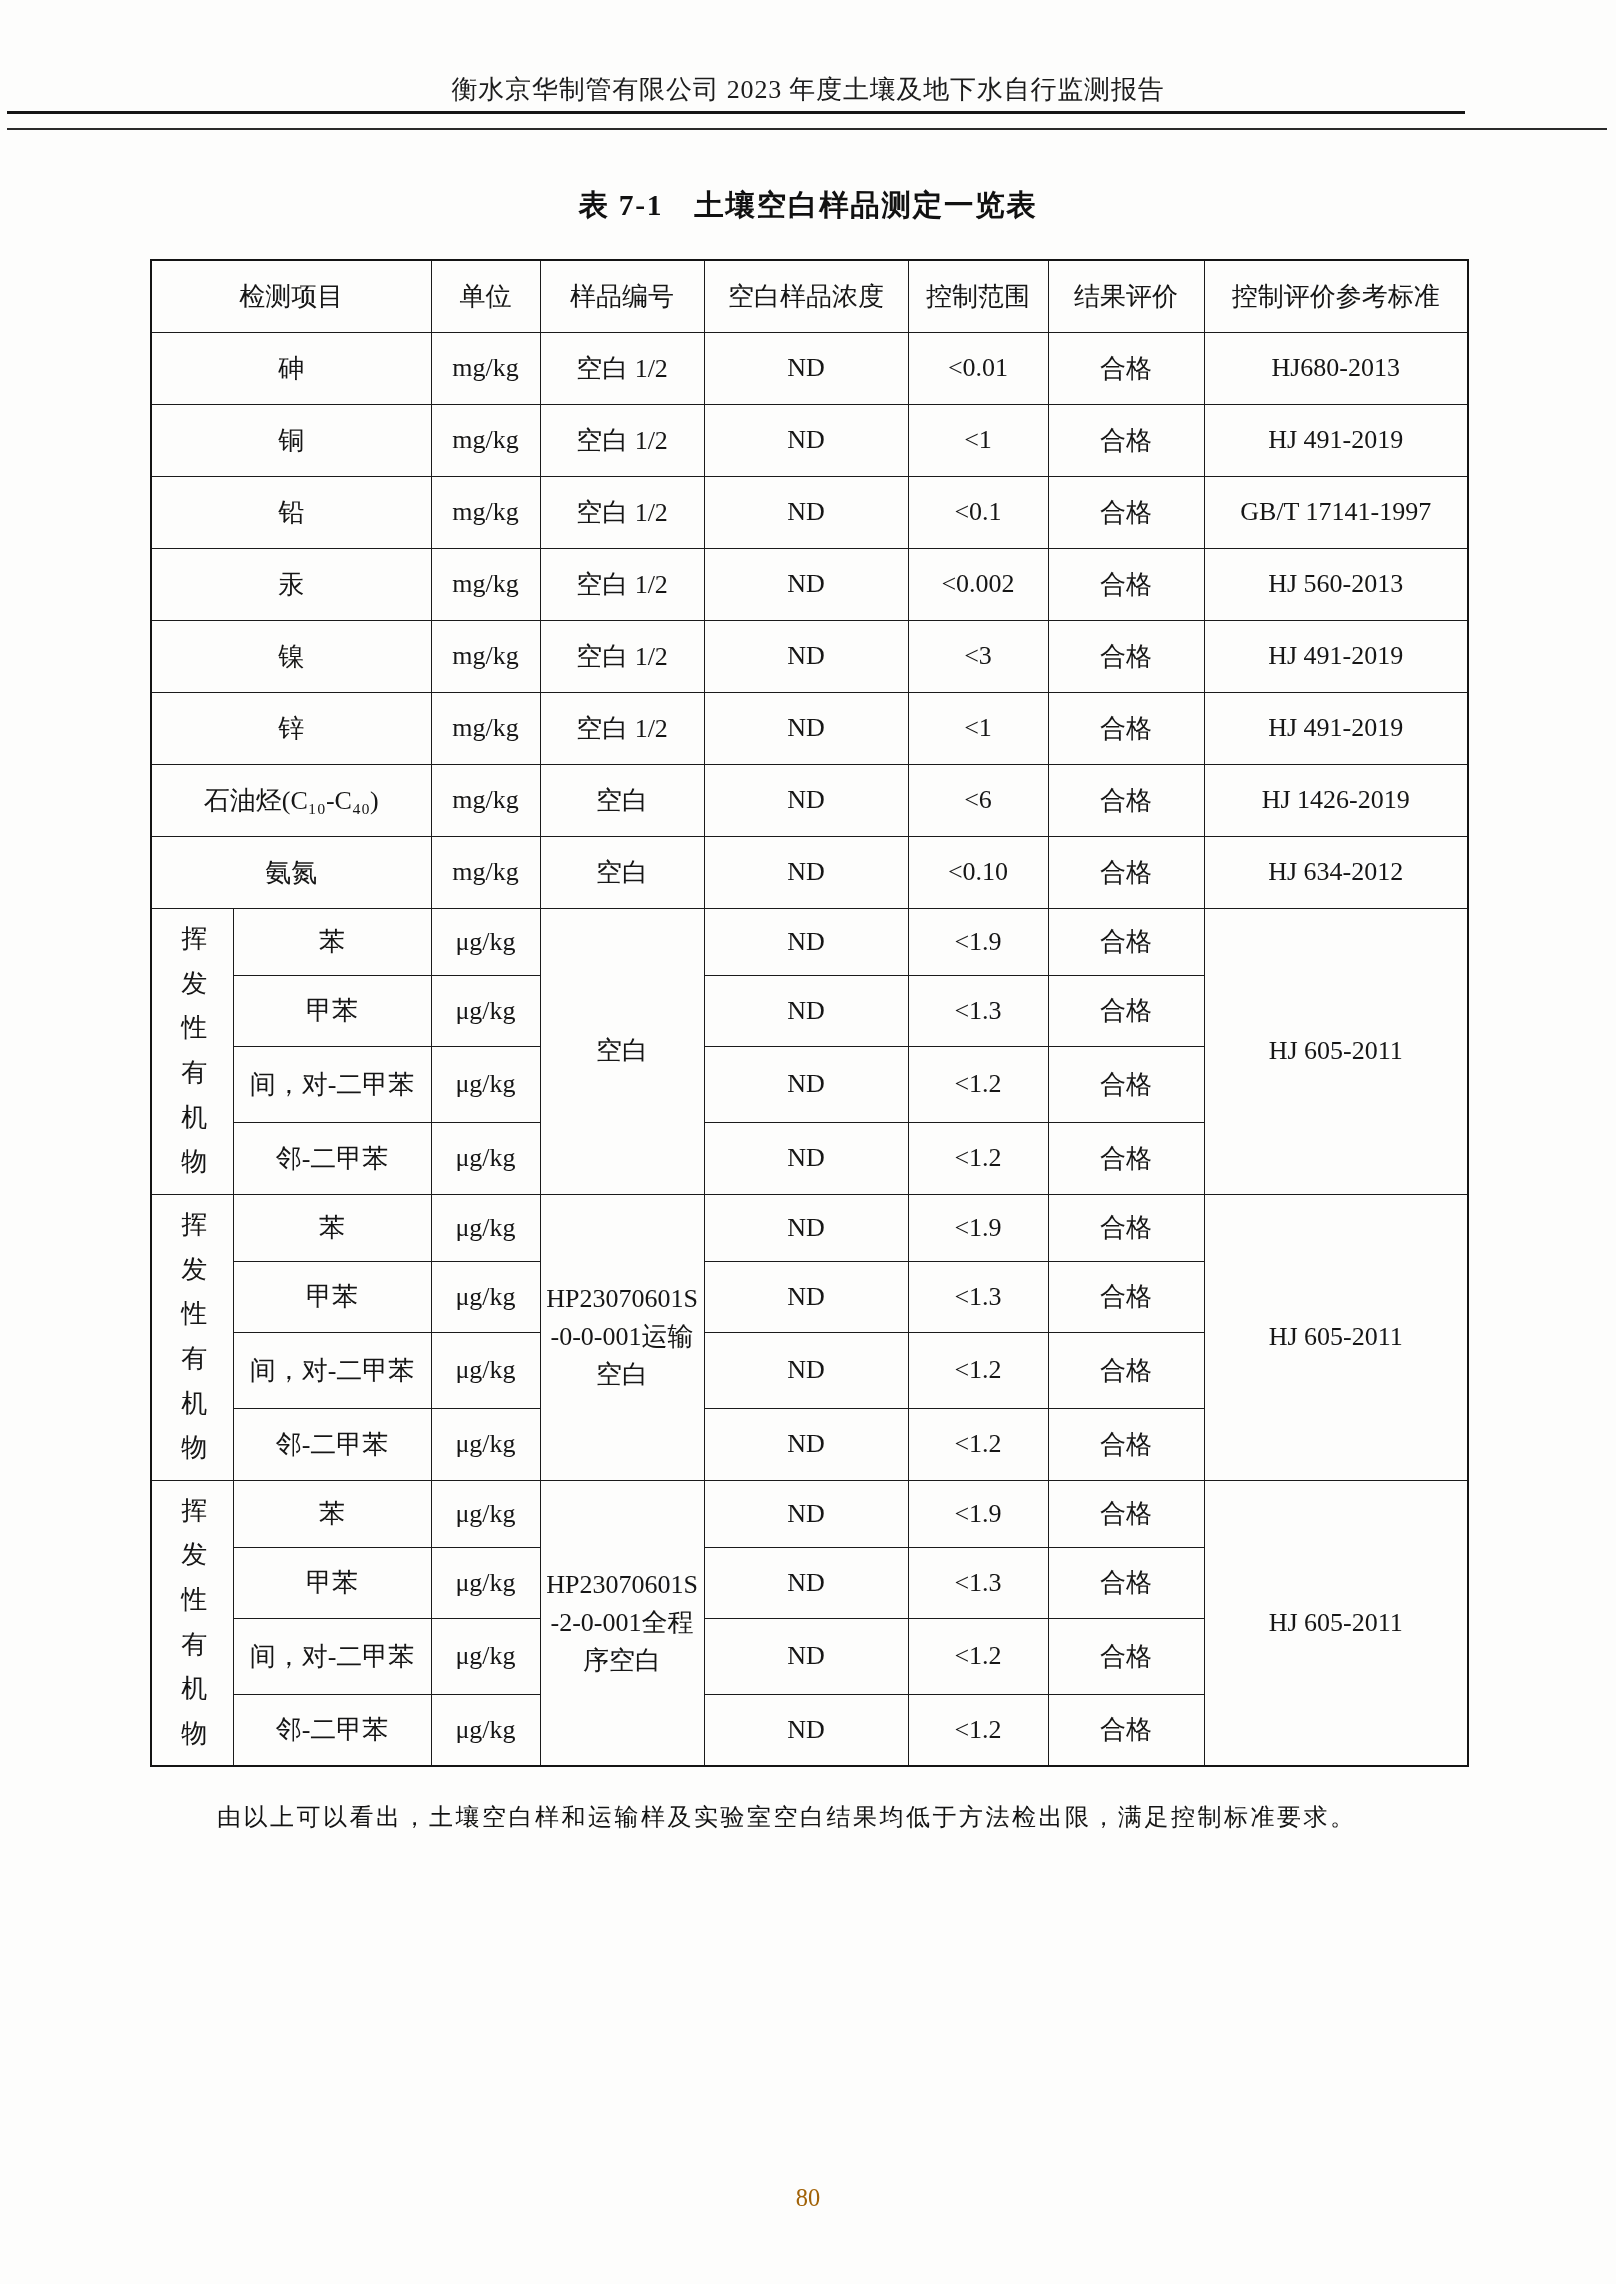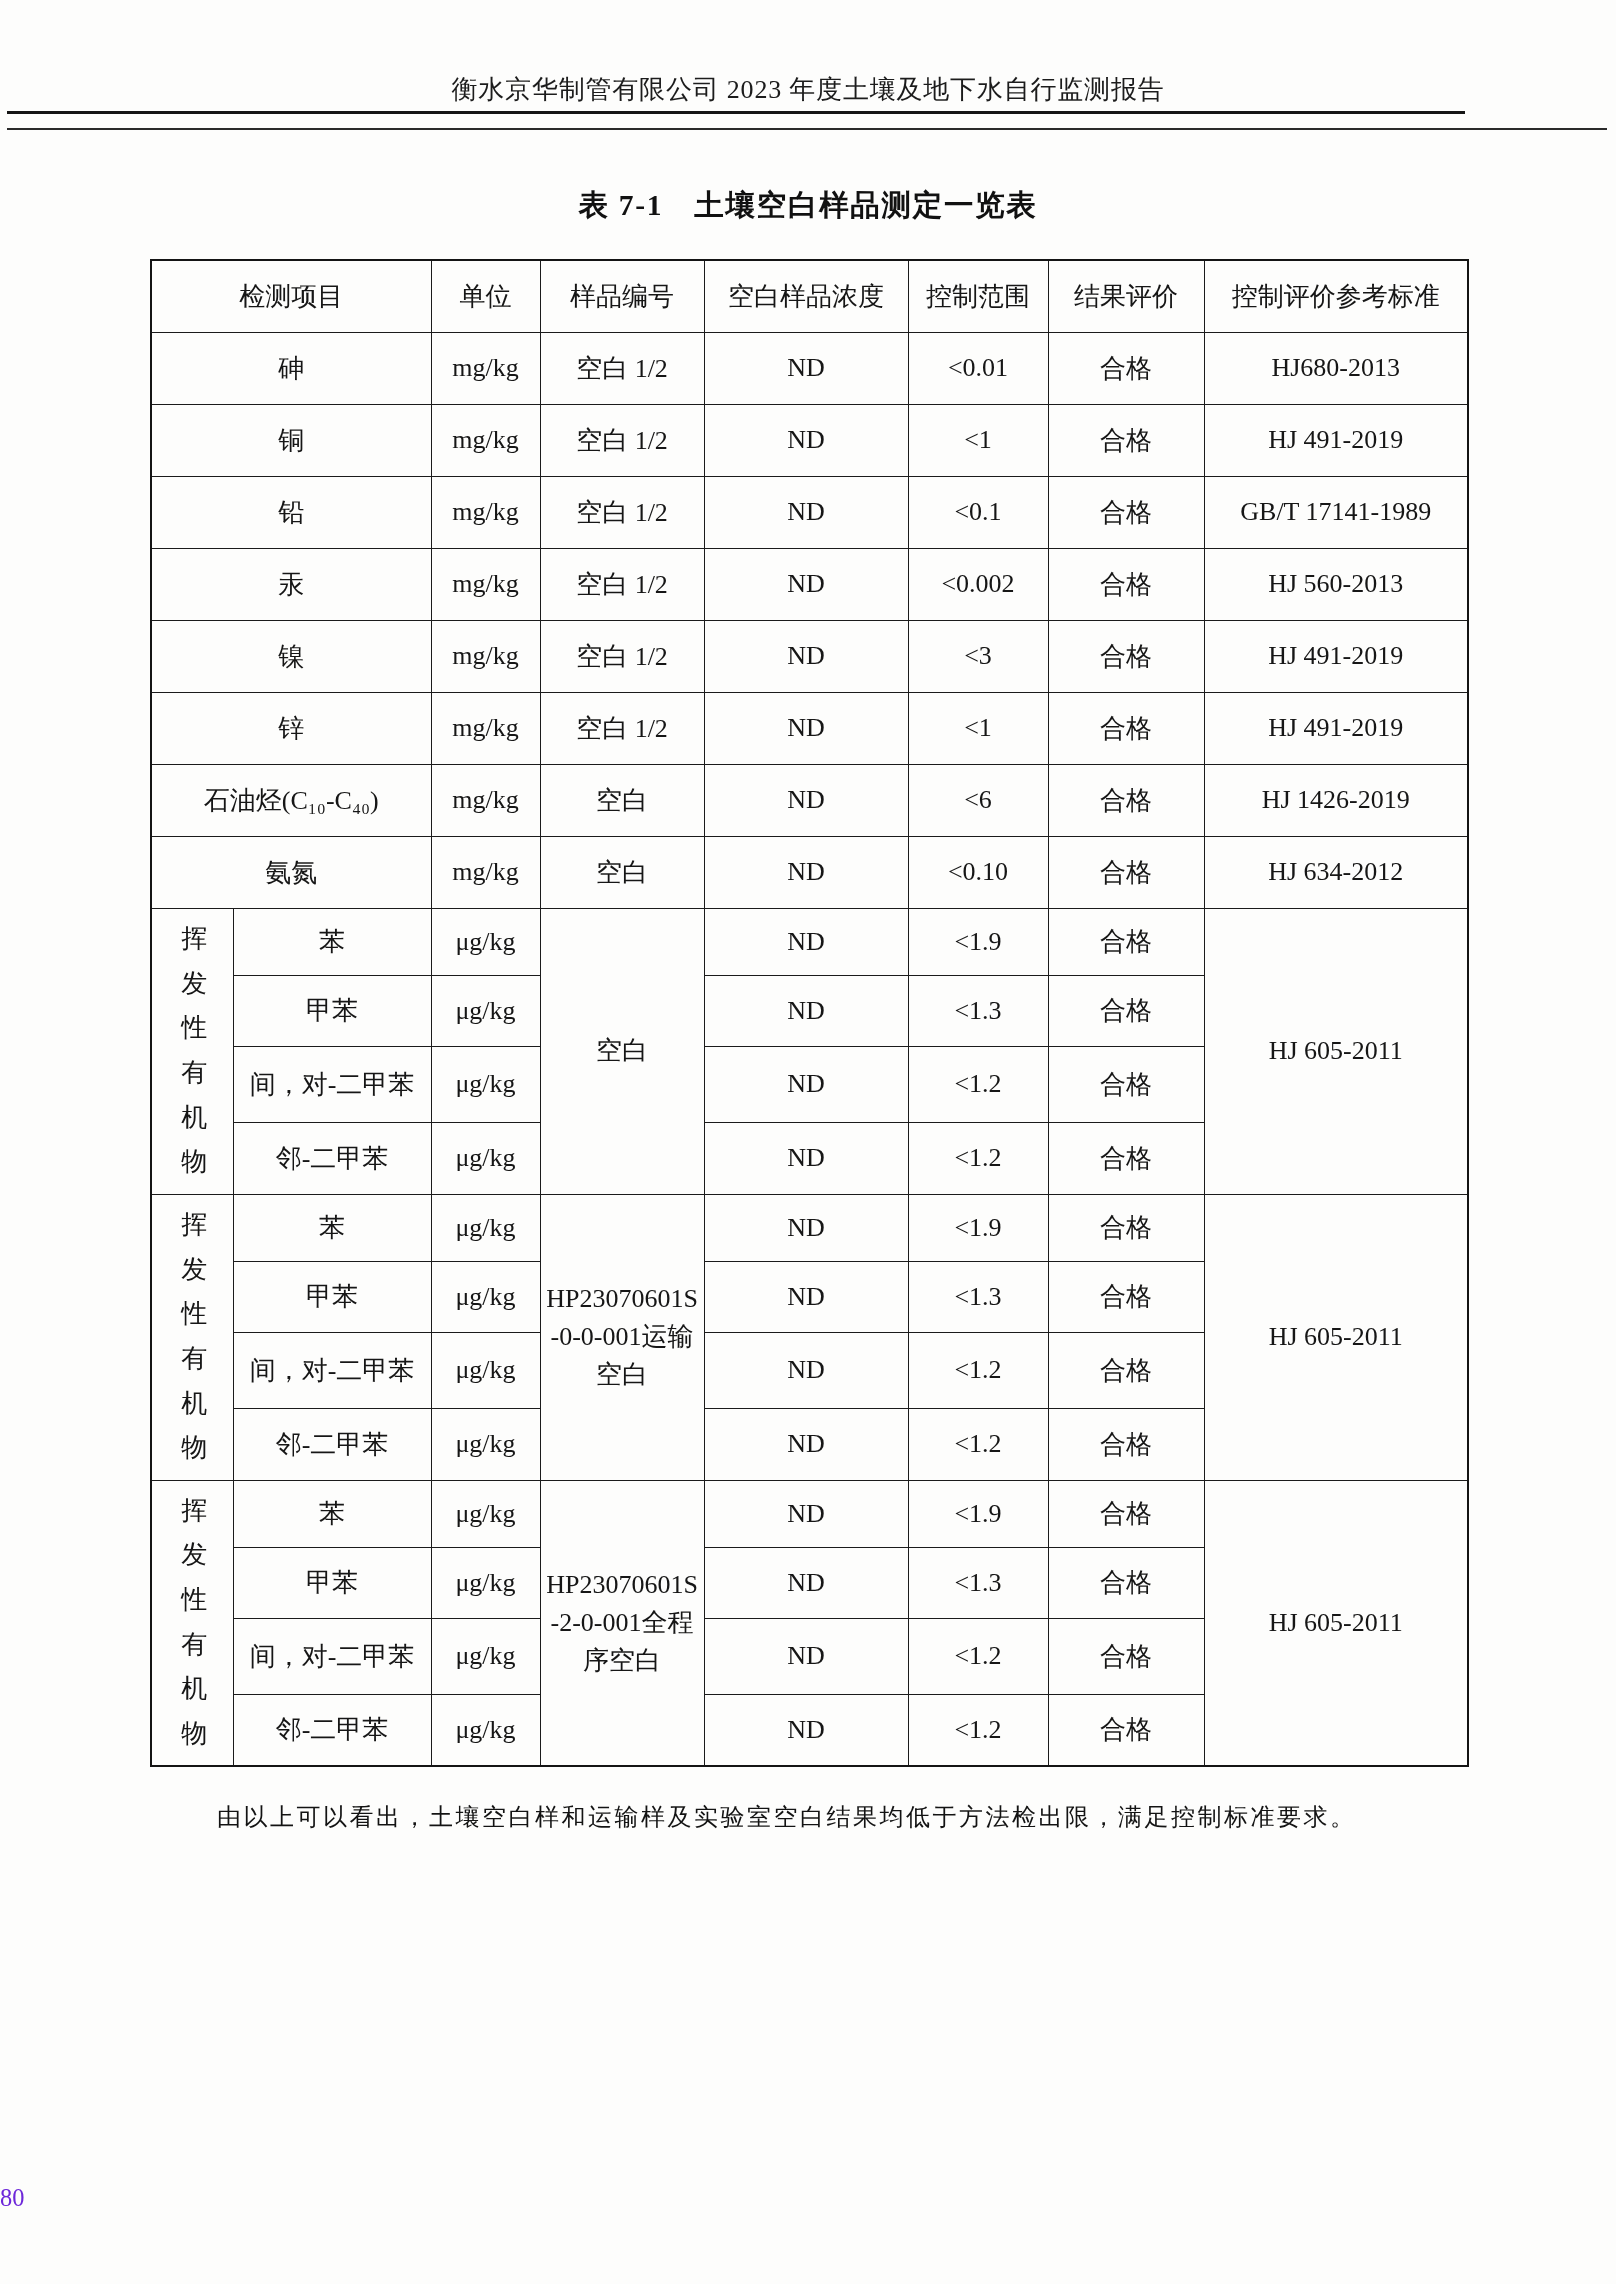--- a/index.html
+++ b/index.html
@@ -54,22 +54,22 @@
   }
   td.sample-code{word-break:break-all;line-height:1.45;padding:1.7px 8.4px;}
   
   .closing{
     position:absolute;left:150px;top:1783px;width:1318px;
     font-size:24px;letter-spacing:2.5px;line-height:2.85;
     text-indent:67px;color:#131313;text-align:justify;
   }
   
   .page-number{
-    position:absolute;left:0;top:2184px;width:1616px;
-    font-size:24.4px;color:#6d28d9;
+    position:absolute;left:0;top:2184px;width:1616px;text-align:center;
+    font-size:24.4px;color:#a16207;
   }
 </style>
 </head>
 <body>
 
 <div class="page-header">
   <div class="hdr-rule-thick"></div>
   <div class="hdr-rule-thin"></div>
   <div class="hdr-text">衡水京华制管有限公司 2023 年度土壤及地下水自行监测报告</div>
 </div>
@@ -117,21 +117,21 @@
     <td>合格</td>
     <td>HJ 491-2019</td>
   </tr>
   <tr class="h85">
     <td colspan="2">铅</td>
     <td>mg/kg</td>
     <td>空白 1/2</td>
     <td>ND</td>
     <td>&lt;0.1</td>
     <td>合格</td>
-    <td>GB/T 17141-1989</td>
+    <td>GB/T 17141-1997</td>
   </tr>
   <tr class="h85">
     <td colspan="2">汞</td>
     <td>mg/kg</td>
     <td>空白 1/2</td>
     <td>ND</td>
     <td>&lt;0.002</td>
     <td>合格</td>
     <td>HJ 560-2013</td>
   </tr>

